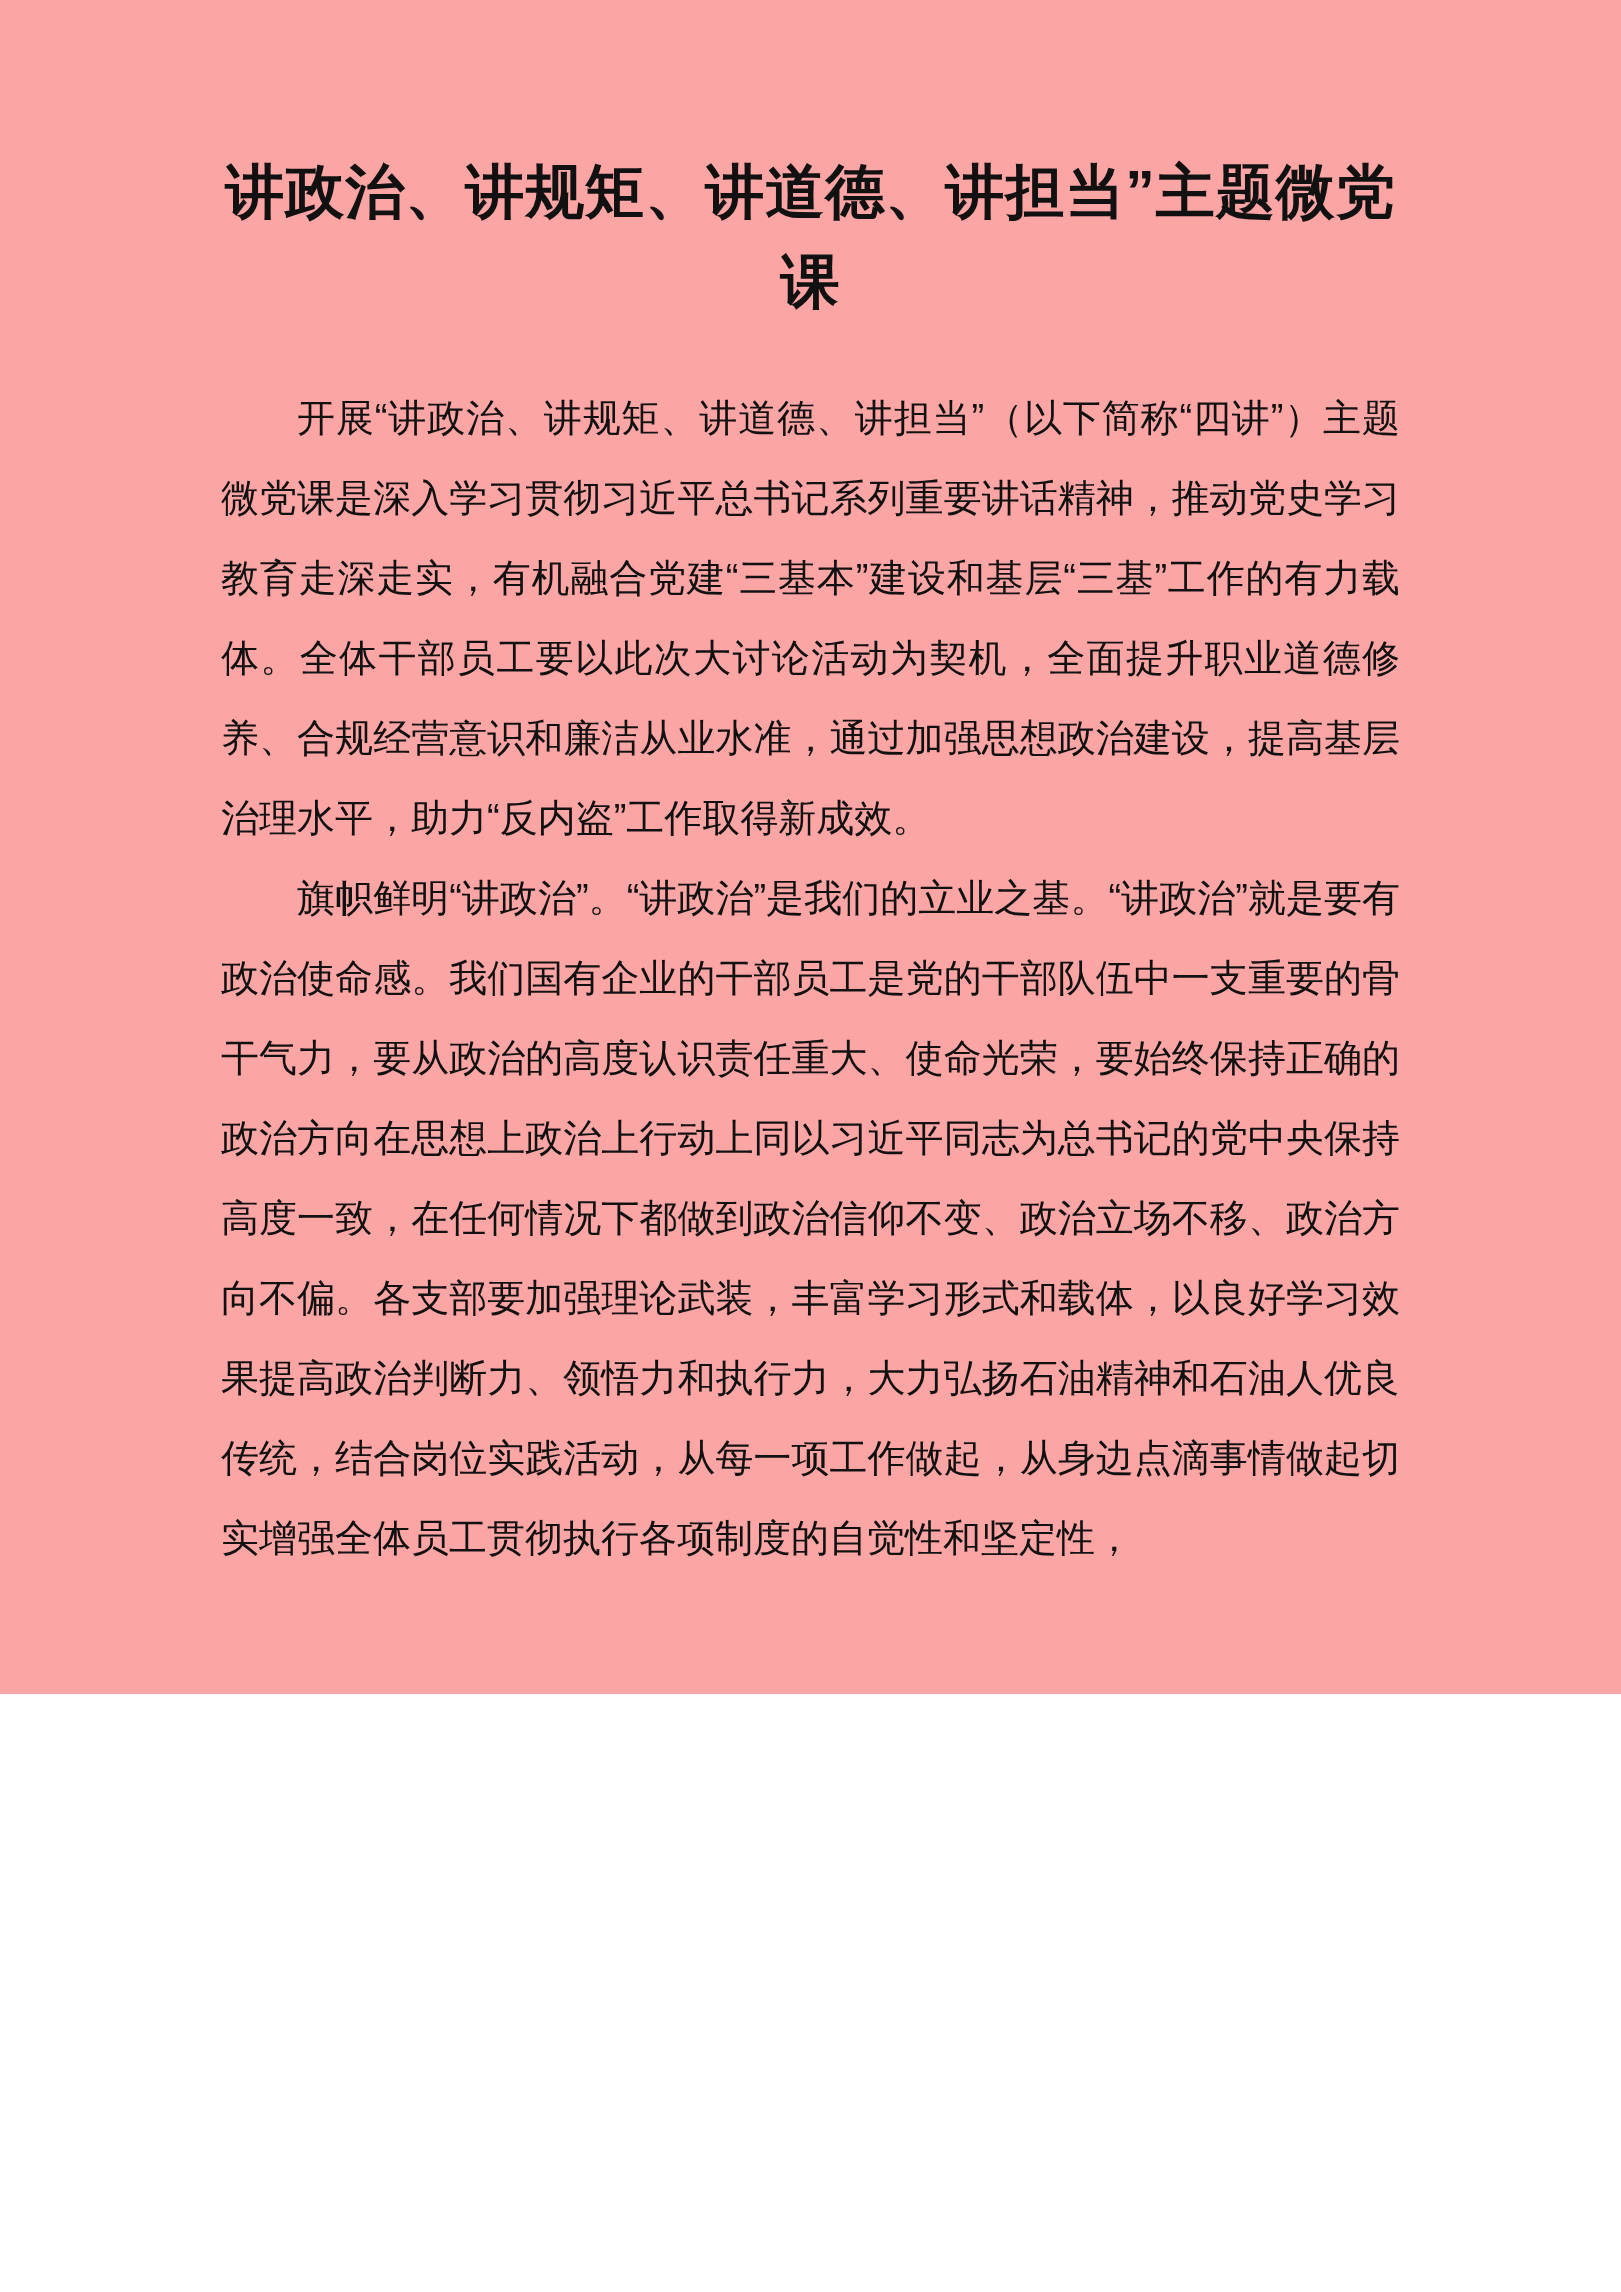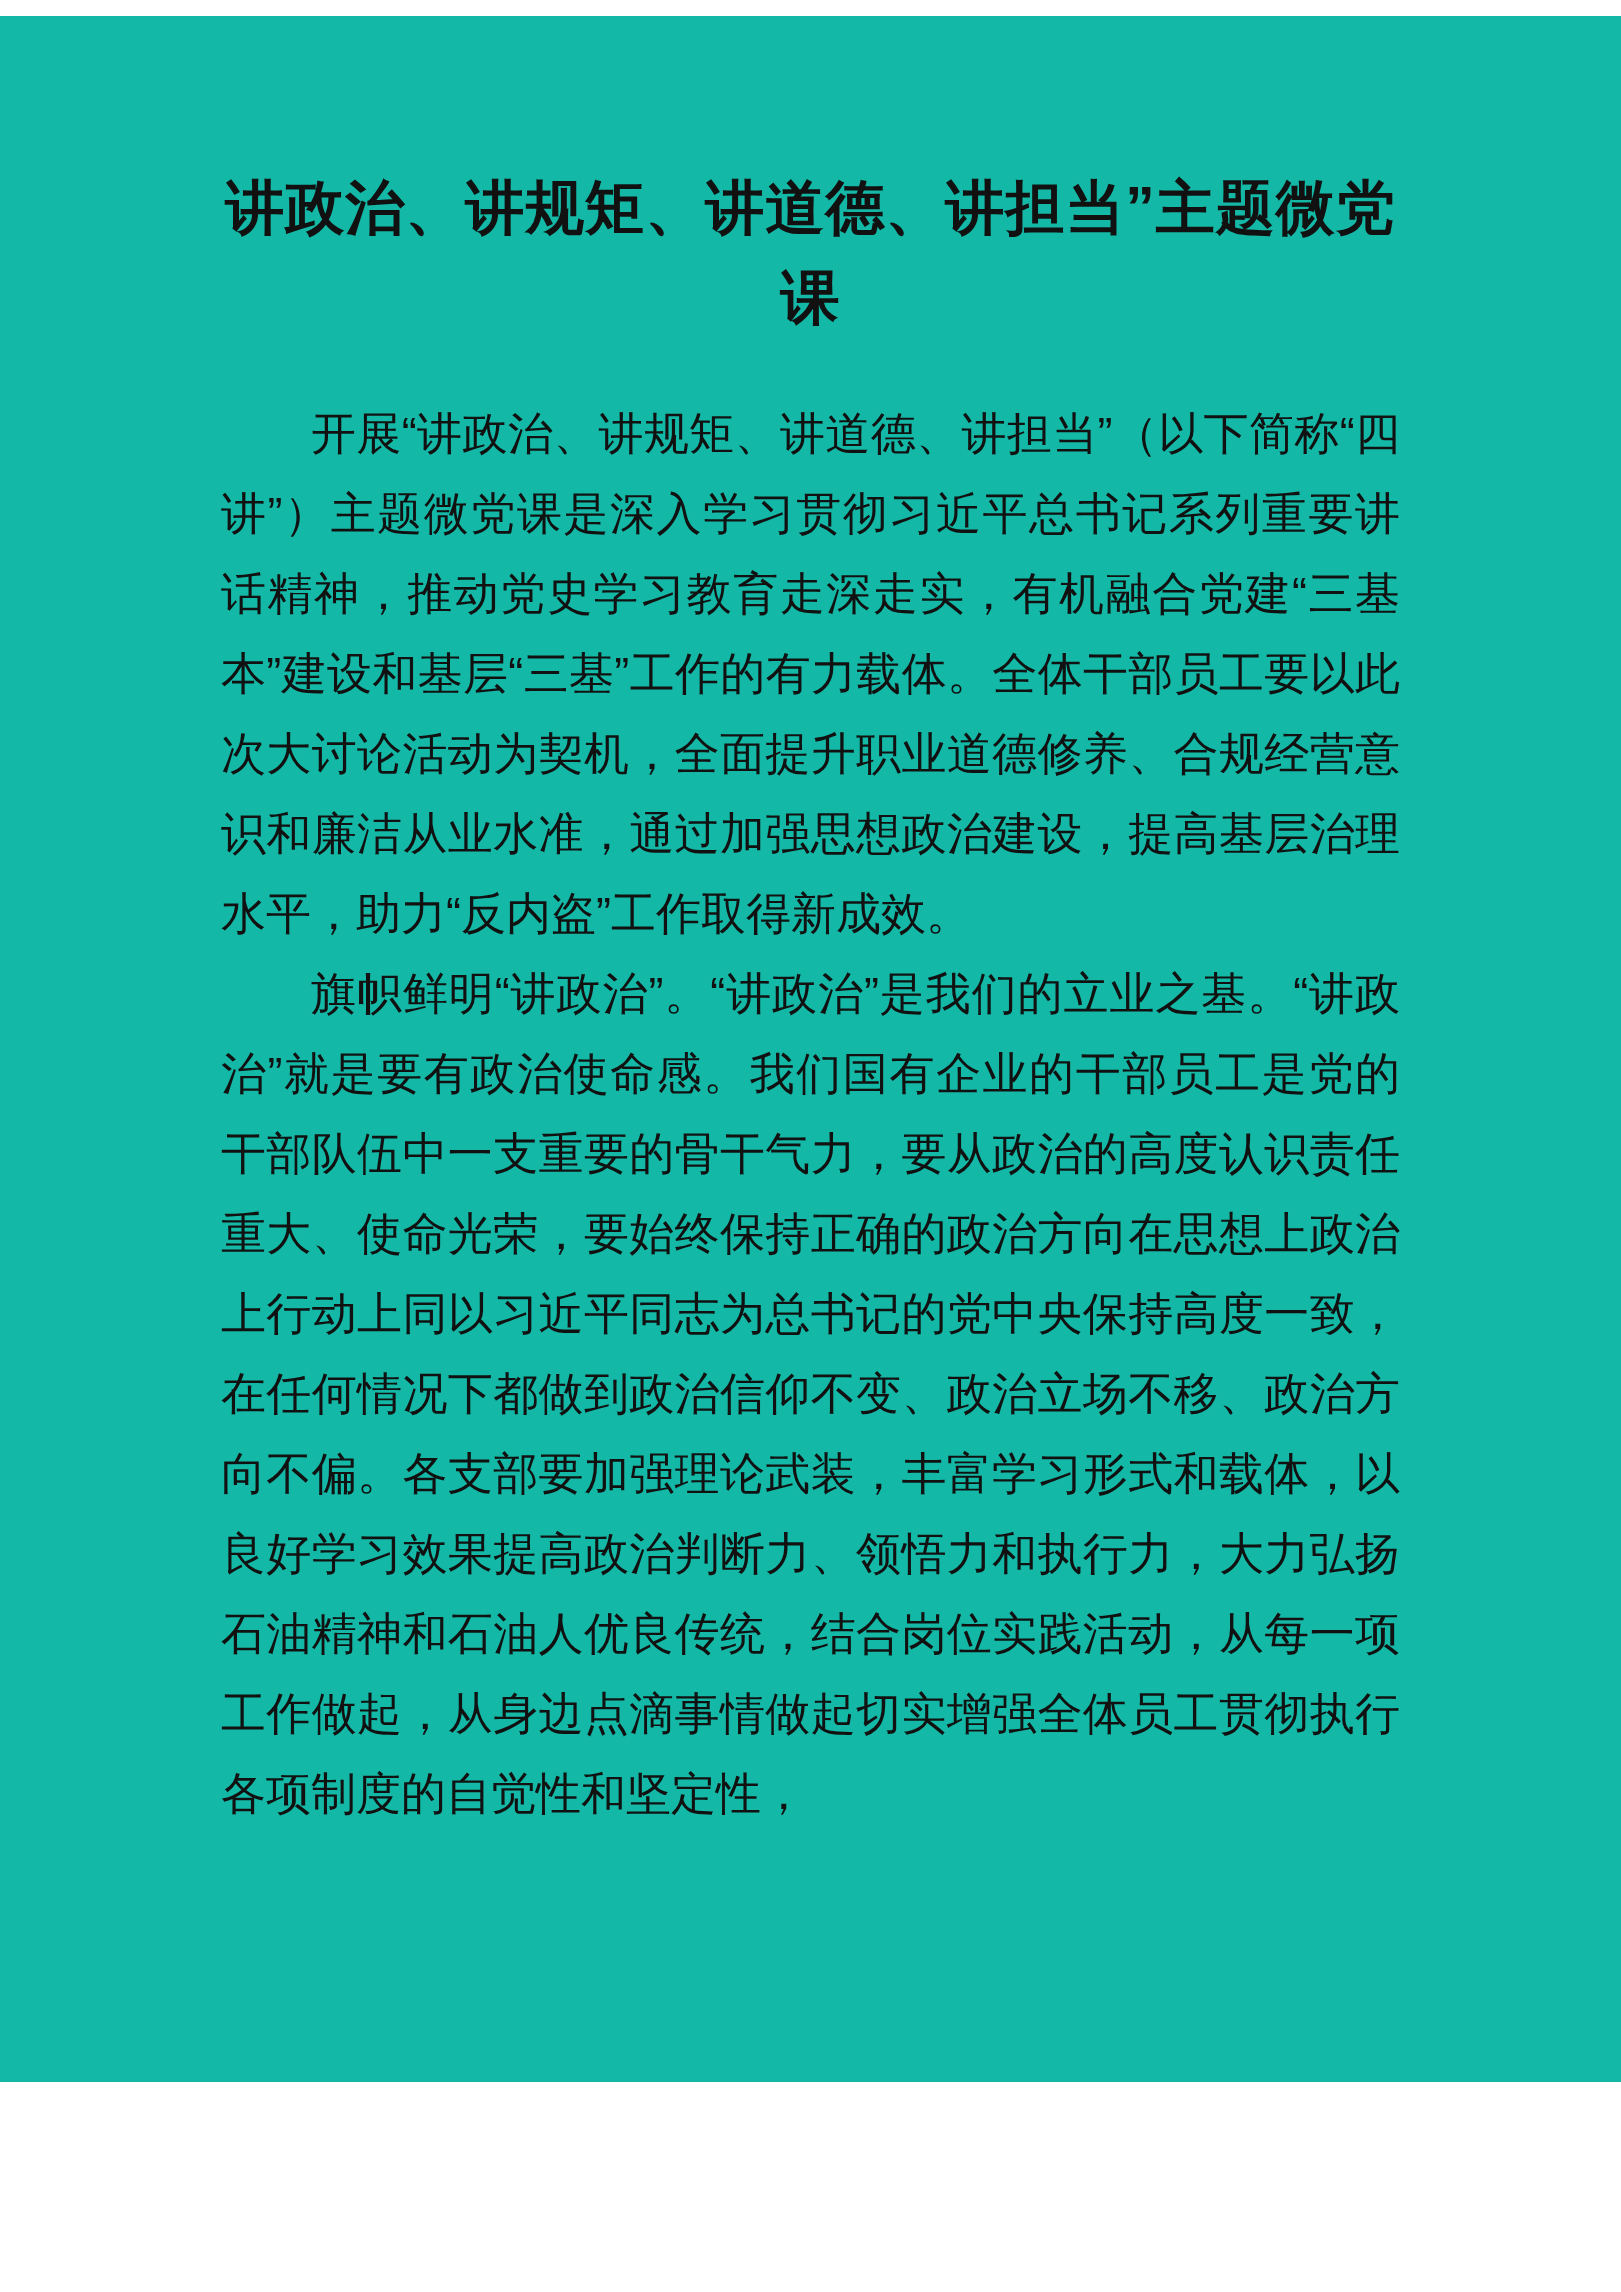--- a/index.html
+++ b/index.html
@@ -3,43 +3,43 @@
   <meta charset="utf-8">
   <style>
     html, body {
       margin: 0;
       padding: 0;
       background: #ffffff;
     }
     .page {
       position: relative;
       width: 1621px;
-      height: 2066px;
-      margin: 16px auto;
-      background: #14b8a6;
+      height: 1694px;
+      margin: 0 auto;
+      background: #fca5a5;
       box-sizing: border-box;
       padding: 147px 221px 0 221px;
       font-family: "Liberation Sans", "DejaVu Sans", sans-serif;
       color: #141414;
       overflow: hidden;
     }
     .doc-title {
       font-size: 59px;
       font-weight: 700;
       text-align: center;
       line-height: 90px;
       letter-spacing: 1px;
       margin: 0 0 51px 0;
       color: #111111;
     }
     .doc-body {
       width: 100%;
     }
     .doc-paragraph {
-      font-size: 45px;
+      font-size: 38px;
       line-height: 80px;
       text-align: justify;
       text-justify: inter-ideograph;
       text-indent: 2em;
       margin: 0;
       color: #111111;
       word-break: break-all;
     }
   </style>
 </head>

